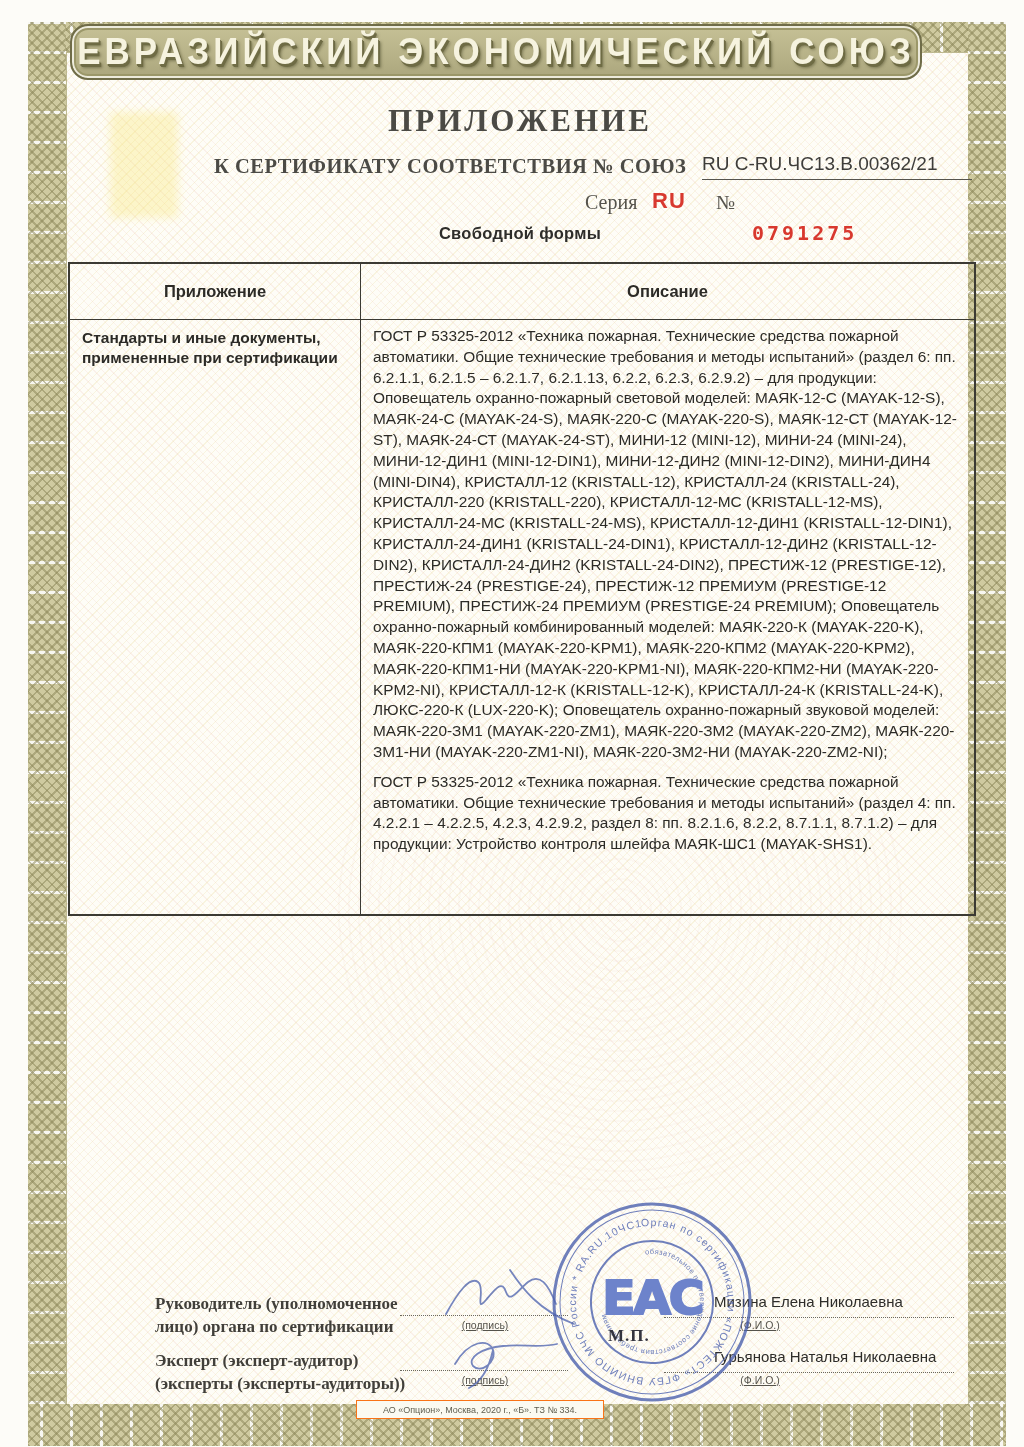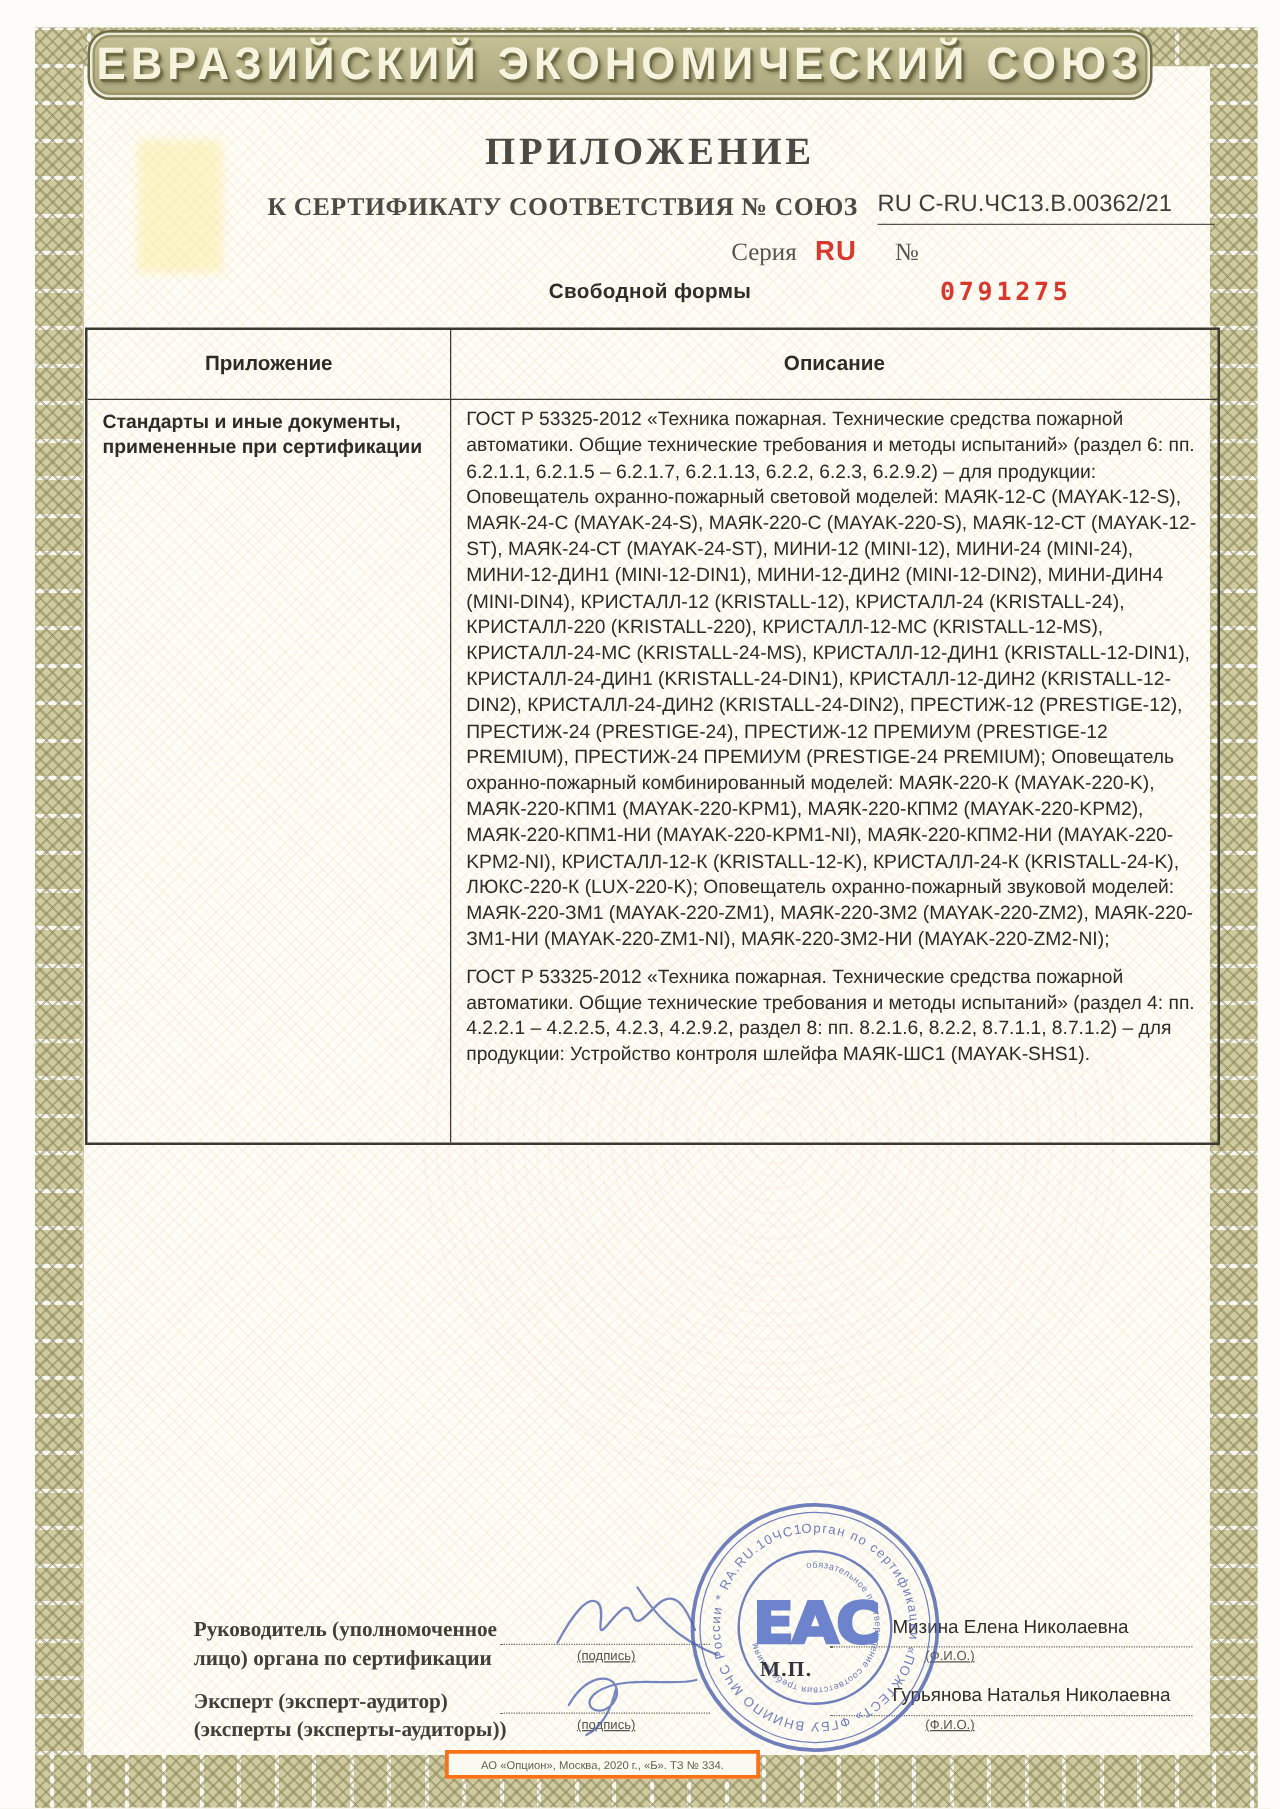--- a/index.html
+++ b/index.html
@@ -158,21 +158,21 @@
     position:absolute; left:608px; top:1326px; font-family:"Liberation Serif", serif;
     font-weight:700; font-size:17px; color:#34343e; letter-spacing:1px;
   }
   .stamp{position:absolute; left:549px; top:1199px; opacity:.8; transform:rotate(-8deg);}
   .autograph{position:absolute; opacity:.9;}
   .autograph-1{left:440px; top:1262px;}
   .autograph-2{left:445px; top:1330px;}
   
   .imprint-box{
     position:absolute; left:356px; top:1400px; width:246px; height:17px;
-    background:#fbfaf1; border:3px solid #f97316; z-index:5;
+    background:#fbfaf1; border:1px solid #f97316; z-index:5;
     display:flex; align-items:center; justify-content:center;
   }
   .imprint-text{font-size:9px; color:#5f5e50; white-space:nowrap;}
 </style>
 </head>
 <body>
 
 <div id="page">
 
   <div class="inner-field"></div>

